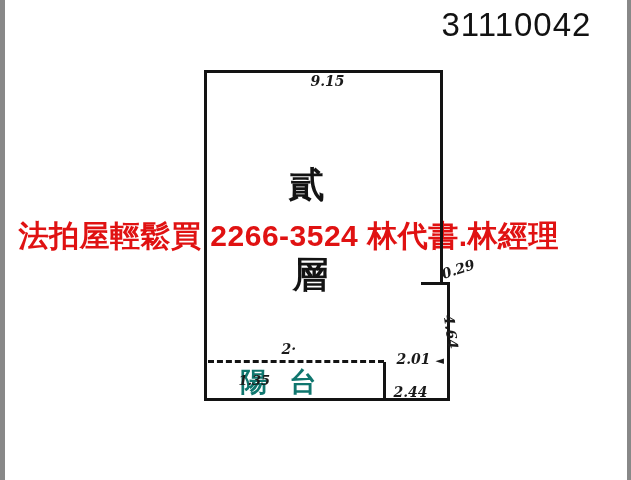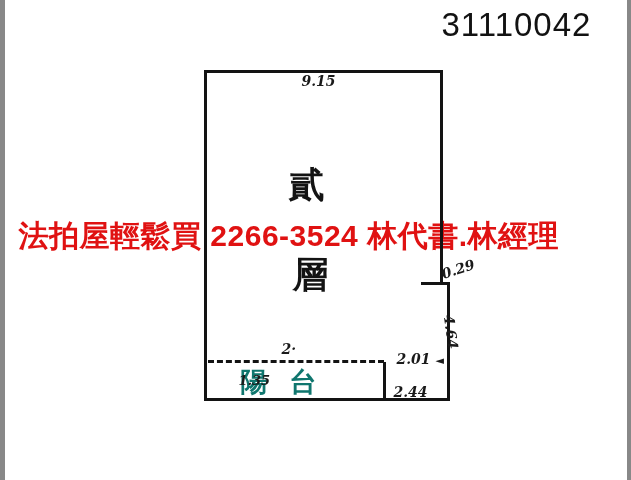--- a/index.html
+++ b/index.html
@@ -43,21 +43,21 @@
     font-family:"DejaVu Serif","Liberation Serif",serif;
     font-size:27px;font-weight:700;color:#0f766e;letter-spacing:22px;line-height:1.1;
     white-space:nowrap;
   }
   
   .dim{
     position:absolute;font-family:"DejaVu Serif","Liberation Serif",serif;
     font-style:italic;font-weight:700;font-size:14px;color:#1a1a1a;
     line-height:1;white-space:nowrap;
   }
-  .dim-top   {left:297px;top:74px;}
+  .dim-top   {left:306px;top:74px;}
   .dim-step  {left:436px;top:262px;transform:rotate(-18deg);}
   .dim-rightlower{left:429px;top:325px;transform:rotate(82deg);transform-origin:center;}
   .dim-inner {left:392px;top:352px;}
   .dim-inner .arrow{font-style:normal;font-size:11px;letter-spacing:0;}
   .dim-bal-r {left:389px;top:385px;}
   .dim-bal-t {left:273px;top:342px;background:#ffffff;padding:0 4px;}
   .dim-bal-l {left:203px;top:374px;font-size:13px;padding-left:31px;}
   
   .ad-overlay{
     position:absolute;left:14px;top:219px;width:610px;

